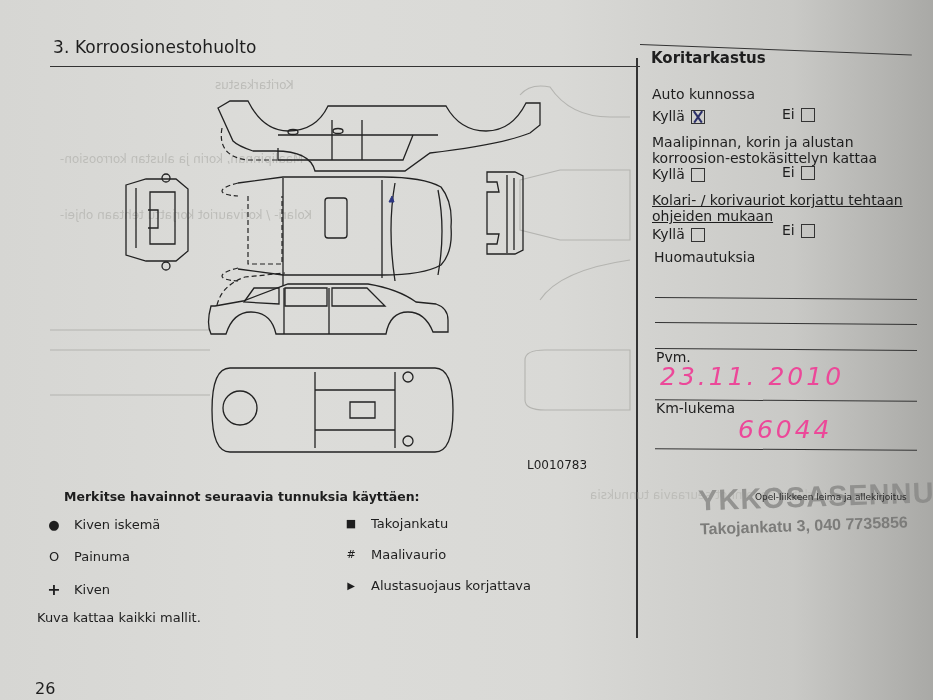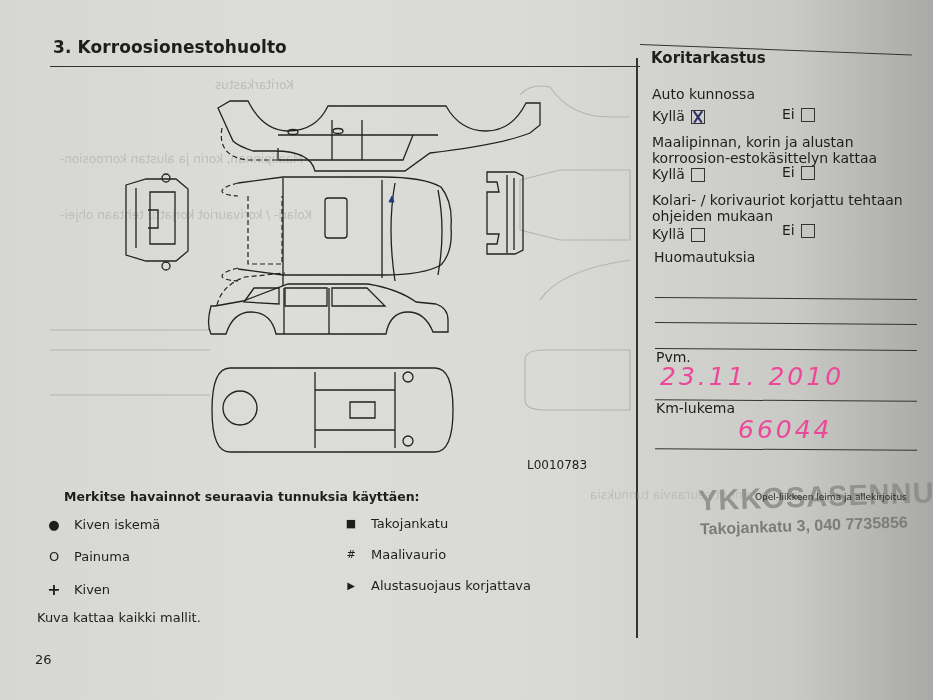--- a/index.html
+++ b/index.html
@@ -2,36 +2,36 @@
 <html><head>
 <meta charset="utf-8">
 <style>
   html, body { margin:0; padding:0; }
   body {
     width:933px; height:700px; overflow:hidden; position:relative;
     background: linear-gradient(90deg, #d6d6d3 0%, #dcdcd9 30%, #d9d9d6 60%, #c9c9c6 85%, #a9a9a6 100%);
     font-family: "DejaVu Sans", sans-serif; color:#1e1e1e;
   }
   .abs { position:absolute; }
-  .title { left:53px; top:37px; font-size:17px; font-weight:bold; letter-spacing:0.1px; }
+  .title { left:53px; top:37px; font-size:17px; font-weight:normal; letter-spacing:0.1px; }
   .topline { left:50px; top:66px; width:590px; height:1px; background:#333; }
   .topline-r { left:640px; top:44px; width:272px; height:1px; background:#333; transform: rotate(2.2deg); transform-origin:left; }
   .divider { left:636px; top:58px; width:1.5px; height:580px; background:#333; }
 
   .car svg { position:absolute; }
   .carline { fill:none; stroke:#222; stroke-width:1.3; }
   .dash { fill:none; stroke:#222; stroke-width:1.2; stroke-dasharray:5 3; }
   .ghost { fill:none; stroke:#b4b4b0; stroke-width:1.1; }
 
   .code { left:527px; top:458px; font-size:12px; }
   .legend-head { left:40px; top:489px; font-size:12.5px; font-weight:bold;margin-left:24px; }
   .leg { font-size:13px; display:flex; align-items:center; gap:12px; }
   .leg .sym { width:16px; text-align:center; font-size:13px; }
   .note { left:37px; top:610px; font-size:13px; }
-  .pagenum { left:35px; top:652px; font-size:13px; }
+  .pagenum { left:35px; top:679px; font-size:16px; }
 
   .r-title { left:651px; top:49px; font-size:15px; font-weight:bold; }
   .r-text { font-size:14px; line-height:16px; }
   .cb { display:inline-block; width:12px; height:12px; border:1.3px solid #333; vertical-align:middle; position:relative; margin-left:6px; }
   .cb.checked::before, .cb.checked::after {
     content:""; position:absolute; left:-1px; top:5px; width:14px; height:1.5px; background:#2b2f6a;
   }
   .cb.checked::before { transform:rotate(55deg); }
   .cb.checked::after { transform:rotate(-55deg); }
   .hline { height:1px; background:#333; }
@@ -158,21 +158,21 @@
 </div>
 
 <div class="abs r-text" style="left:652px;top:134px;width:262px;">Maalipinnan, korin ja alustan korroosion-estokäsittelyn kattaa</div>
 <div class="abs r-text" style="left:652px;top:166px;">
   <span>Kyllä</span><span class="cb"></span>
 </div>
 <div class="abs r-text" style="left:782px;top:164px;">
   <span>Ei</span><span class="cb"></span>
 </div>
 
-<div class="abs r-text" style="left:652px;top:192px;width:265px;">Kolari- / korivauriot korjattu tehtaan ohjeiden mukaan</div>
+<div class="abs r-text" style="left:652px;top:192px;width:265px;text-decoration:underline;">Kolari- / korivauriot korjattu tehtaan ohjeiden mukaan</div>
 <div class="abs r-text" style="left:652px;top:226px;">
   <span>Kyllä</span><span class="cb"></span>
 </div>
 <div class="abs r-text" style="left:782px;top:222px;">
   <span>Ei</span><span class="cb"></span>
 </div>
 
 <div class="abs r-text" style="left:654px;top:249px;text-align:center;">Huomautuksia</div>
 <div class="abs hline" style="left:655px;top:298px;width:262px;transform:rotate(0.4deg);"></div>
 <div class="abs hline" style="left:655px;top:323px;width:262px;transform:rotate(0.4deg);"></div>

